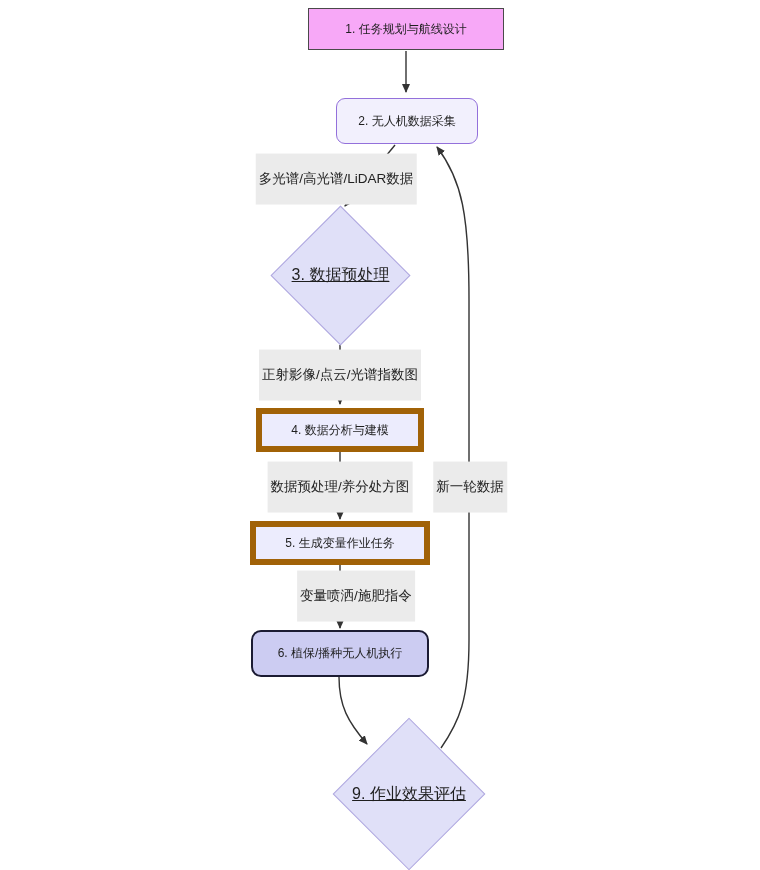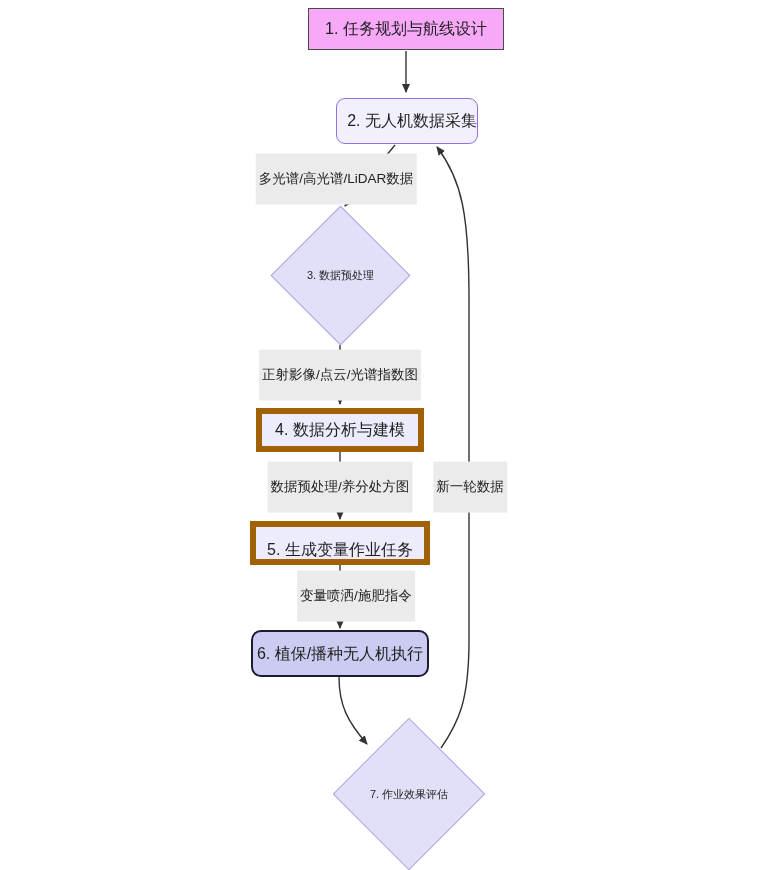--- a/index.html
+++ b/index.html
@@ -28,36 +28,35 @@
     pointer-events: none;
   }
   .node {
     position: absolute;
     box-sizing: border-box;
     display: flex;
     align-items: center;
     justify-content: center;
     text-align: center;
     color: #1f1f1f;
-    font-size: 16px;
+    font-size: 12px;
     line-height: 1.2;
     white-space: nowrap;
   }
   
   .node.rect {
     background: #ececfd;
     border: 6px solid #a16207;
     border-radius: 0px;
   }
   
   .node.round {
     background: #f2f0fd;
     border: 1.4px solid #9370db;
     border-radius: 9px;
-    justify-content: flex-end;
   }
   
   .node.start {
     background: #f7a8f7;
     border: 1.6px solid #4a4a4a;
     border-radius: 0px;
   }
   
   .node.emphasis {
     background: #ccccf2;
@@ -79,23 +78,24 @@
     box-sizing: border-box;
   }
   .diamond-label {
     position: absolute;
     left: 0; top: 0;
     width: 100%;
     height: 100%;
     display: flex;
     align-items: center;
     justify-content: center;
-    font-size: 11px;
+    font-size: 16px;
     color: #1f1f1f;
     white-space: nowrap;
+    text-decoration: underline;
   }
   .edge-label {
     position: absolute;
     background: #ebebeb;
     color: #222222;
     font-size: 13.5px;
     line-height: 1.25;
     padding: 17px 3px;
     white-space: nowrap;
     transform: translate(-50%, -50%);
@@ -138,31 +138,31 @@
 
   <div class="diamond-wrap" style="left:291px; top:226px; width:99px; height:99px;">
     <div class="diamond-shape"></div>
     <div class="diamond-label">3. 数据预处理</div>
   </div>
 
   <div class="node rect" style="left:256px; top:408px; width:168px; height:44px;">
     <span>4. 数据分析与建模</span>
   </div>
 
-  <div class="node rect" style="left:250px; top:521px; width:180px; height:44px;align-items:flex-end;">
+  <div class="node rect" style="left:250px; top:521px; width:180px; height:44px;">
     <span>5. 生成变量作业任务</span>
   </div>
 
   <div class="node emphasis" style="left:251px; top:630px; width:178px; height:47px;justify-content:center;">
     <span>6. 植保/播种无人机执行</span>
   </div>
 
   <div class="diamond-wrap" style="left:355px; top:740px; width:108px; height:108px;">
     <div class="diamond-shape"></div>
-    <div class="diamond-label">7. 作业效果评估</div>
+    <div class="diamond-label">9. 作业效果评估</div>
   </div>
 
   <div class="edge-label" style="left:336px; top:179px;">多光谱/高光谱/LiDAR数据</div>
 
   <div class="edge-label" style="left:340px; top:375px;">正射影像/点云/光谱指数图</div>
 
   <div class="edge-label" style="left:340px; top:487px;">数据预处理/养分处方图</div>
 
   <div class="edge-label" style="left:340px; top:596px;margin-left:16px;">变量喷洒/施肥指令</div>
 

